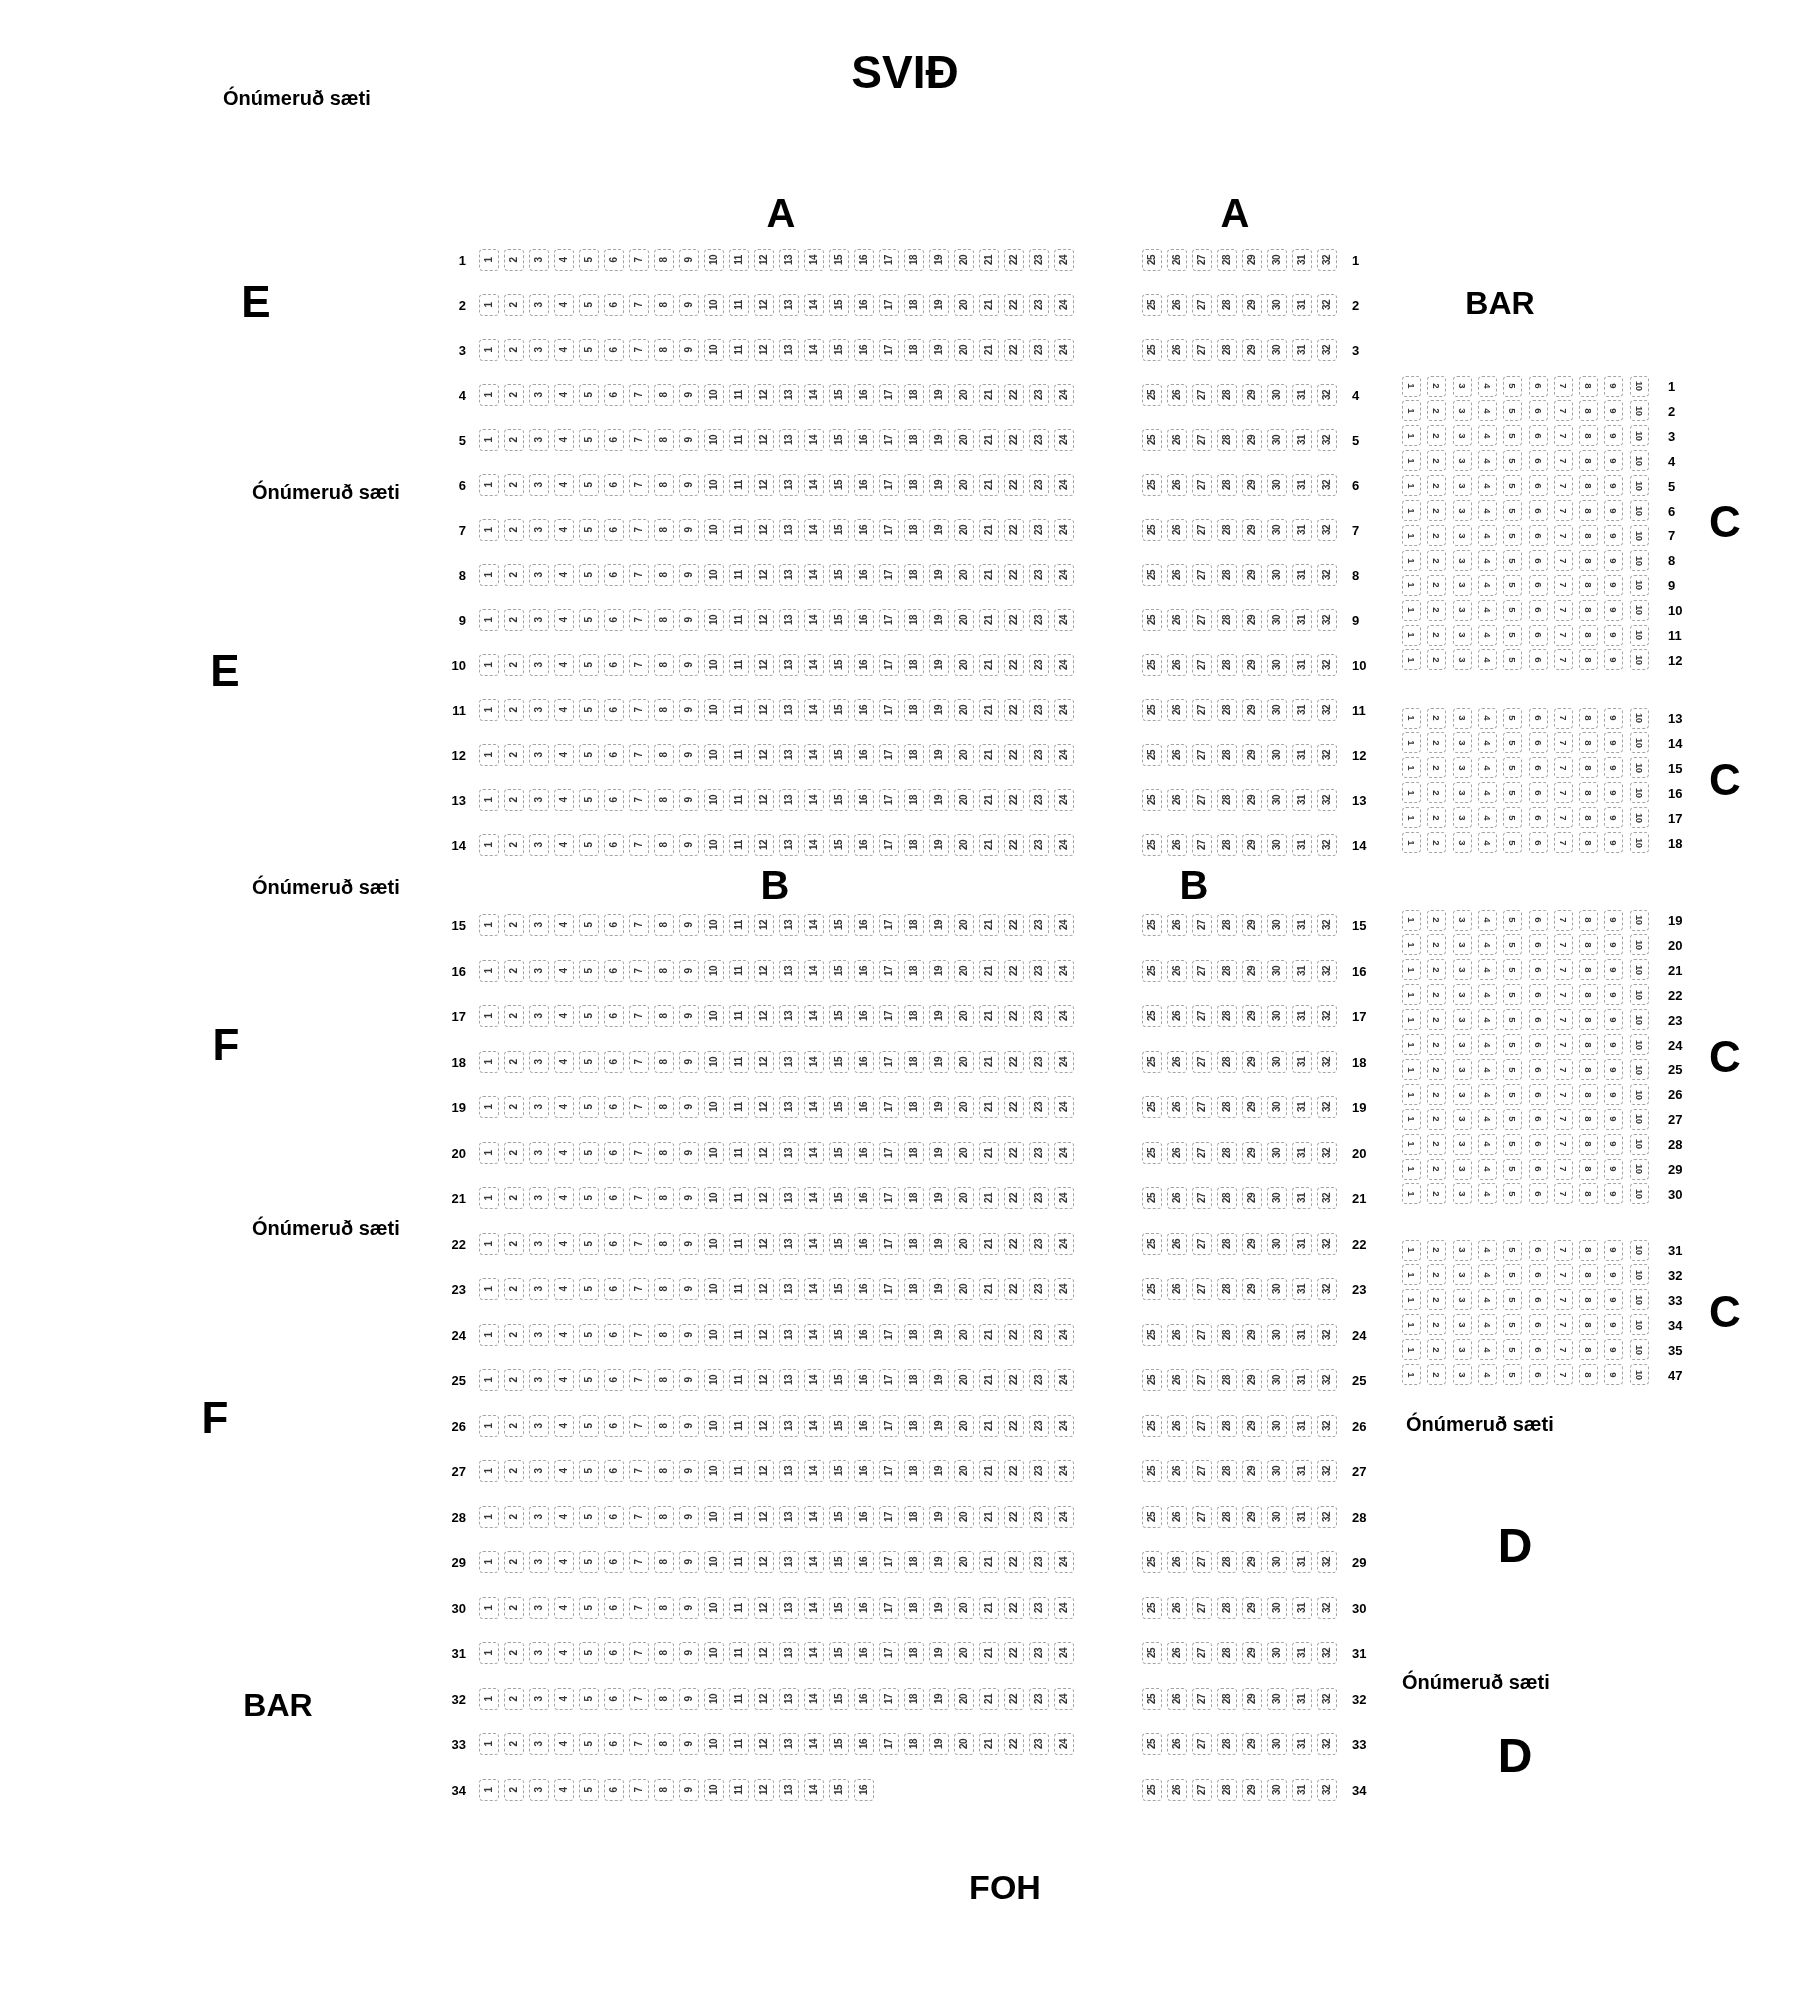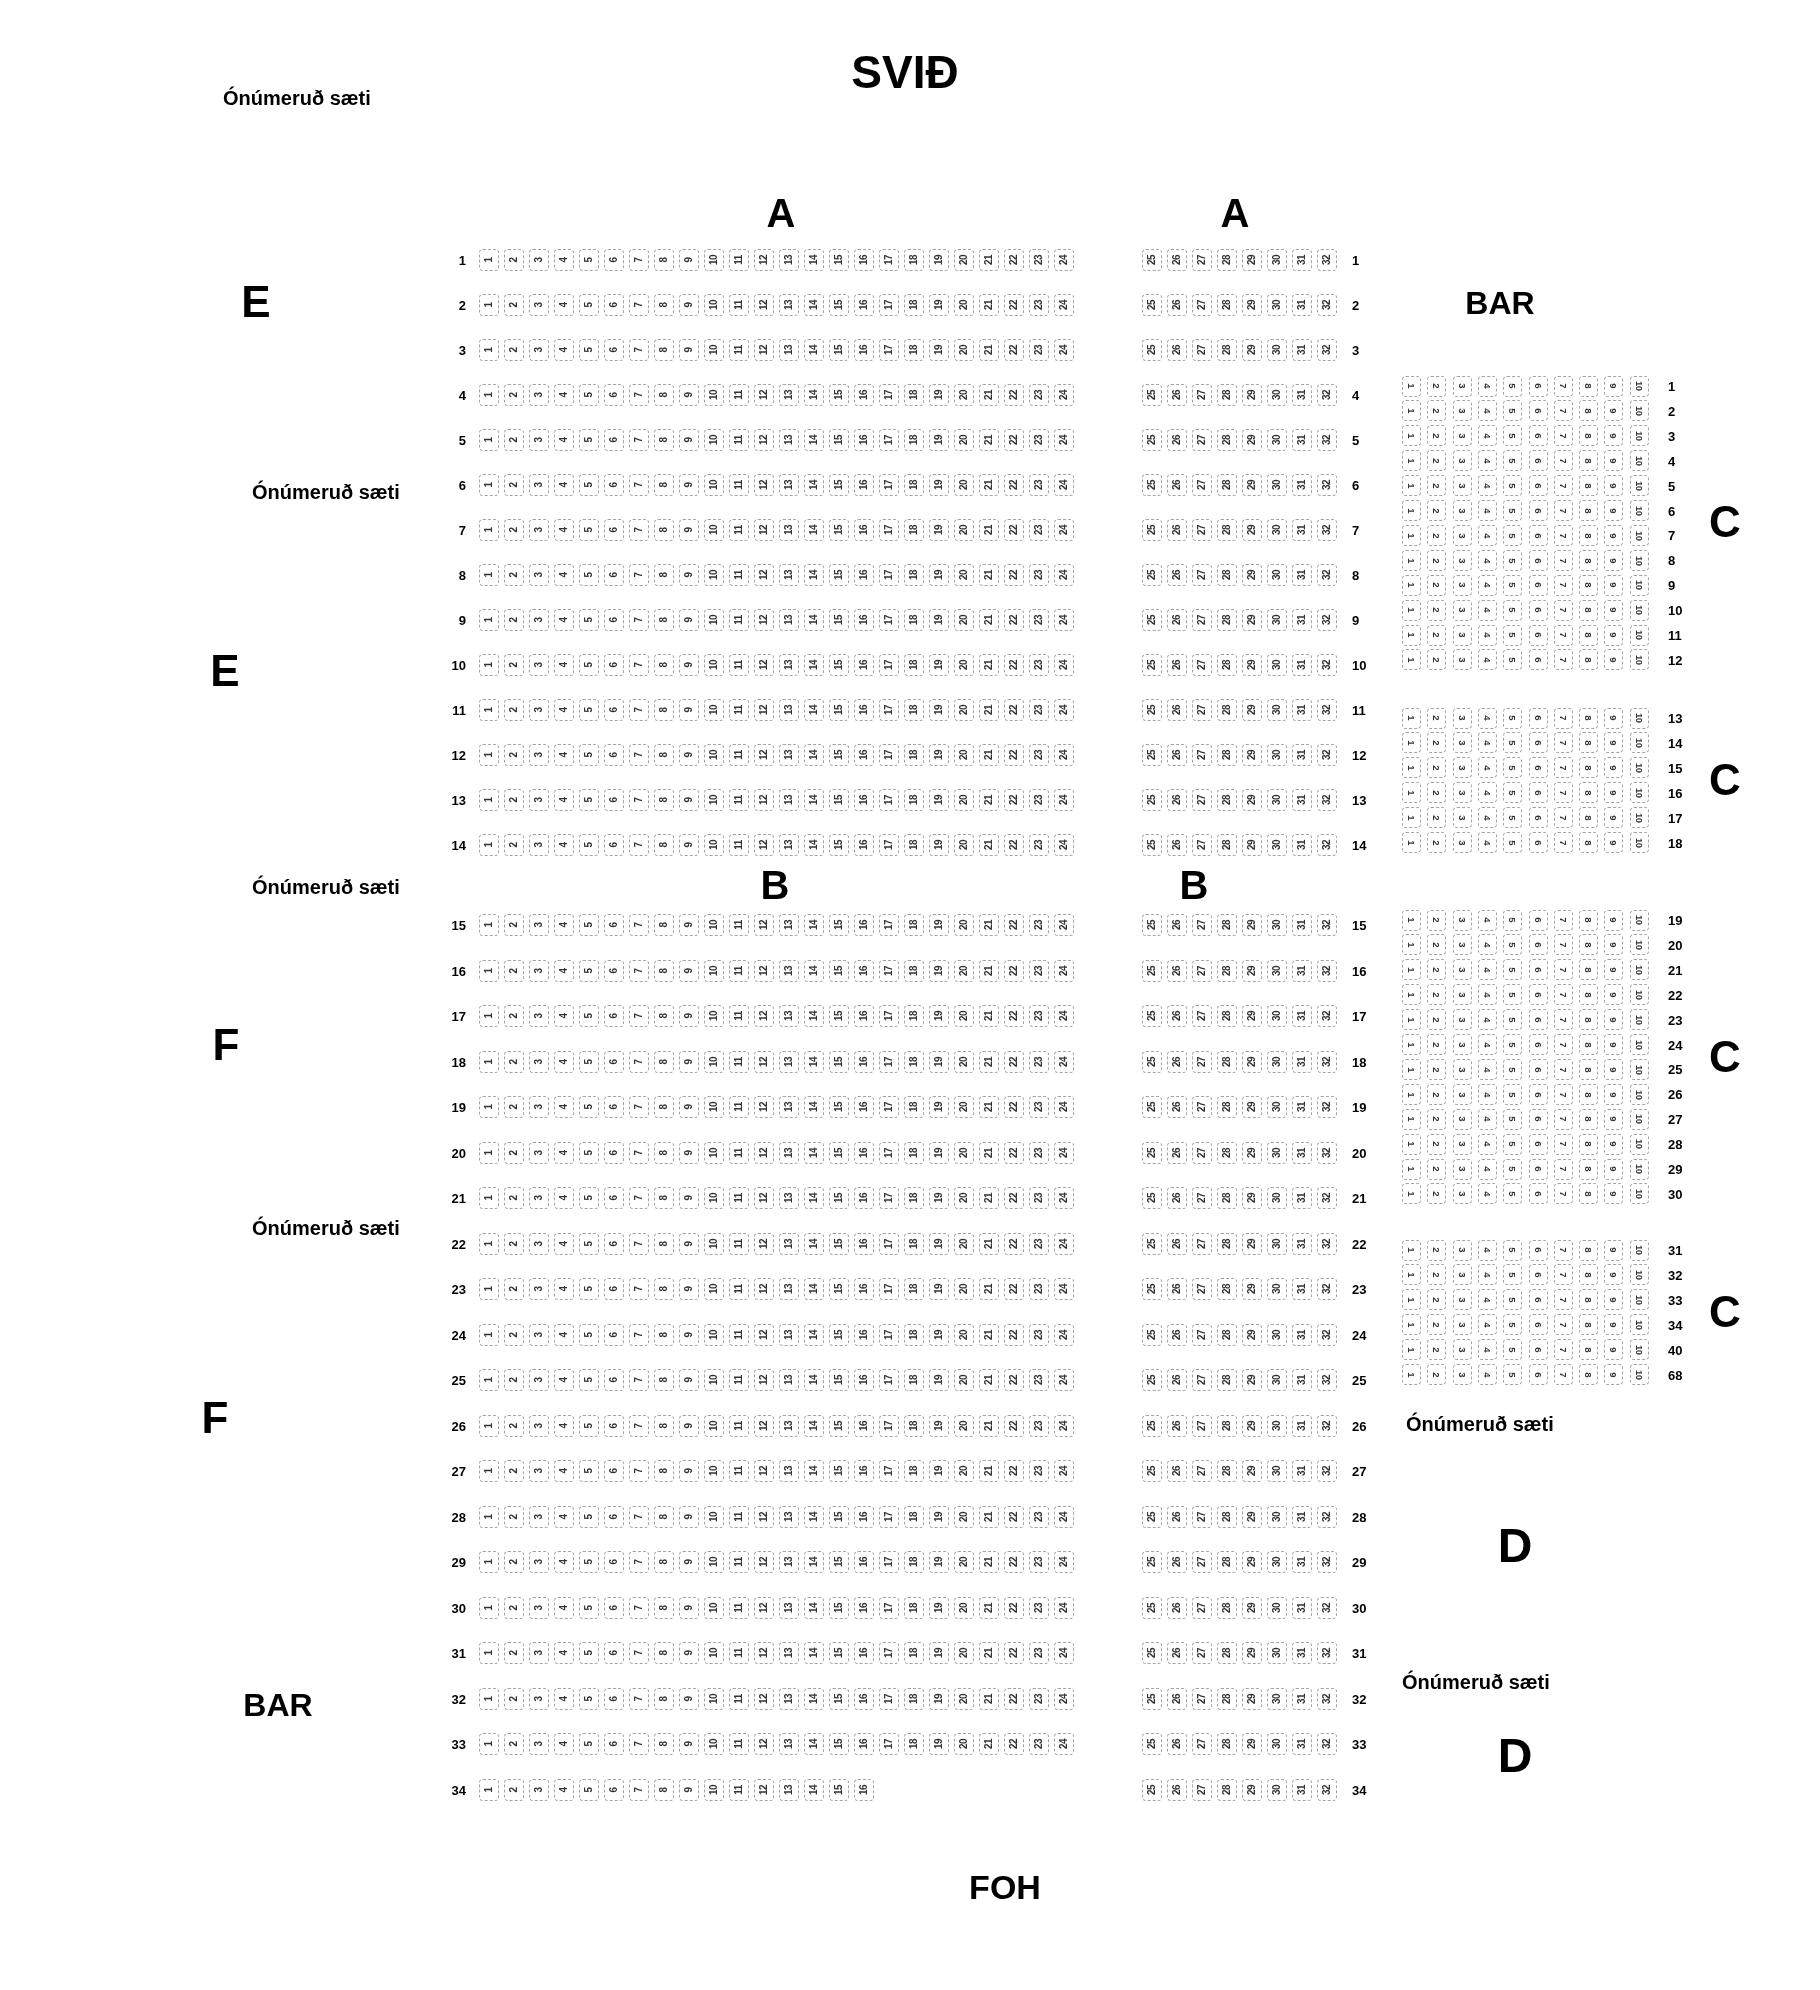--- a/index.html
+++ b/index.html
@@ -4456,21 +4456,21 @@
       </div>
       <div class="seat c-seat" style="left: 1579.1px; top: 1339.1px;">
         <span>8</span>
       </div>
       <div class="seat c-seat" style="left: 1604.4px; top: 1339.1px;">
         <span>9</span>
       </div>
       <div class="seat c-seat" style="left: 1629.7px; top: 1339.1px;">
         <span>10</span>
       </div>
-      <div class="rownum" style="left: 1668px; top: 1349.6px;">40</div>
+      <div class="rownum" style="left: 1668px; top: 1349.6px;">35</div>
       <div class="seat c-seat" style="left: 1402px; top: 1364px;">
         <span>1</span>
       </div>
       <div class="seat c-seat" style="left: 1427.3px; top: 1364px;">
         <span>2</span>
       </div>
       <div class="seat c-seat" style="left: 1452.6px; top: 1364px;">
         <span>3</span>
       </div>
       <div class="seat c-seat" style="left: 1477.9px; top: 1364px;">
@@ -4487,15 +4487,15 @@
       </div>
       <div class="seat c-seat" style="left: 1579.1px; top: 1364px;">
         <span>8</span>
       </div>
       <div class="seat c-seat" style="left: 1604.4px; top: 1364px;">
         <span>9</span>
       </div>
       <div class="seat c-seat" style="left: 1629.7px; top: 1364px;">
         <span>10</span>
       </div>
-      <div class="rownum" style="left: 1668px; top: 1374.5px;">68</div>
+      <div class="rownum" style="left: 1668px; top: 1374.5px;">47</div>
     </div>
 </div>
 
 </body></html>

